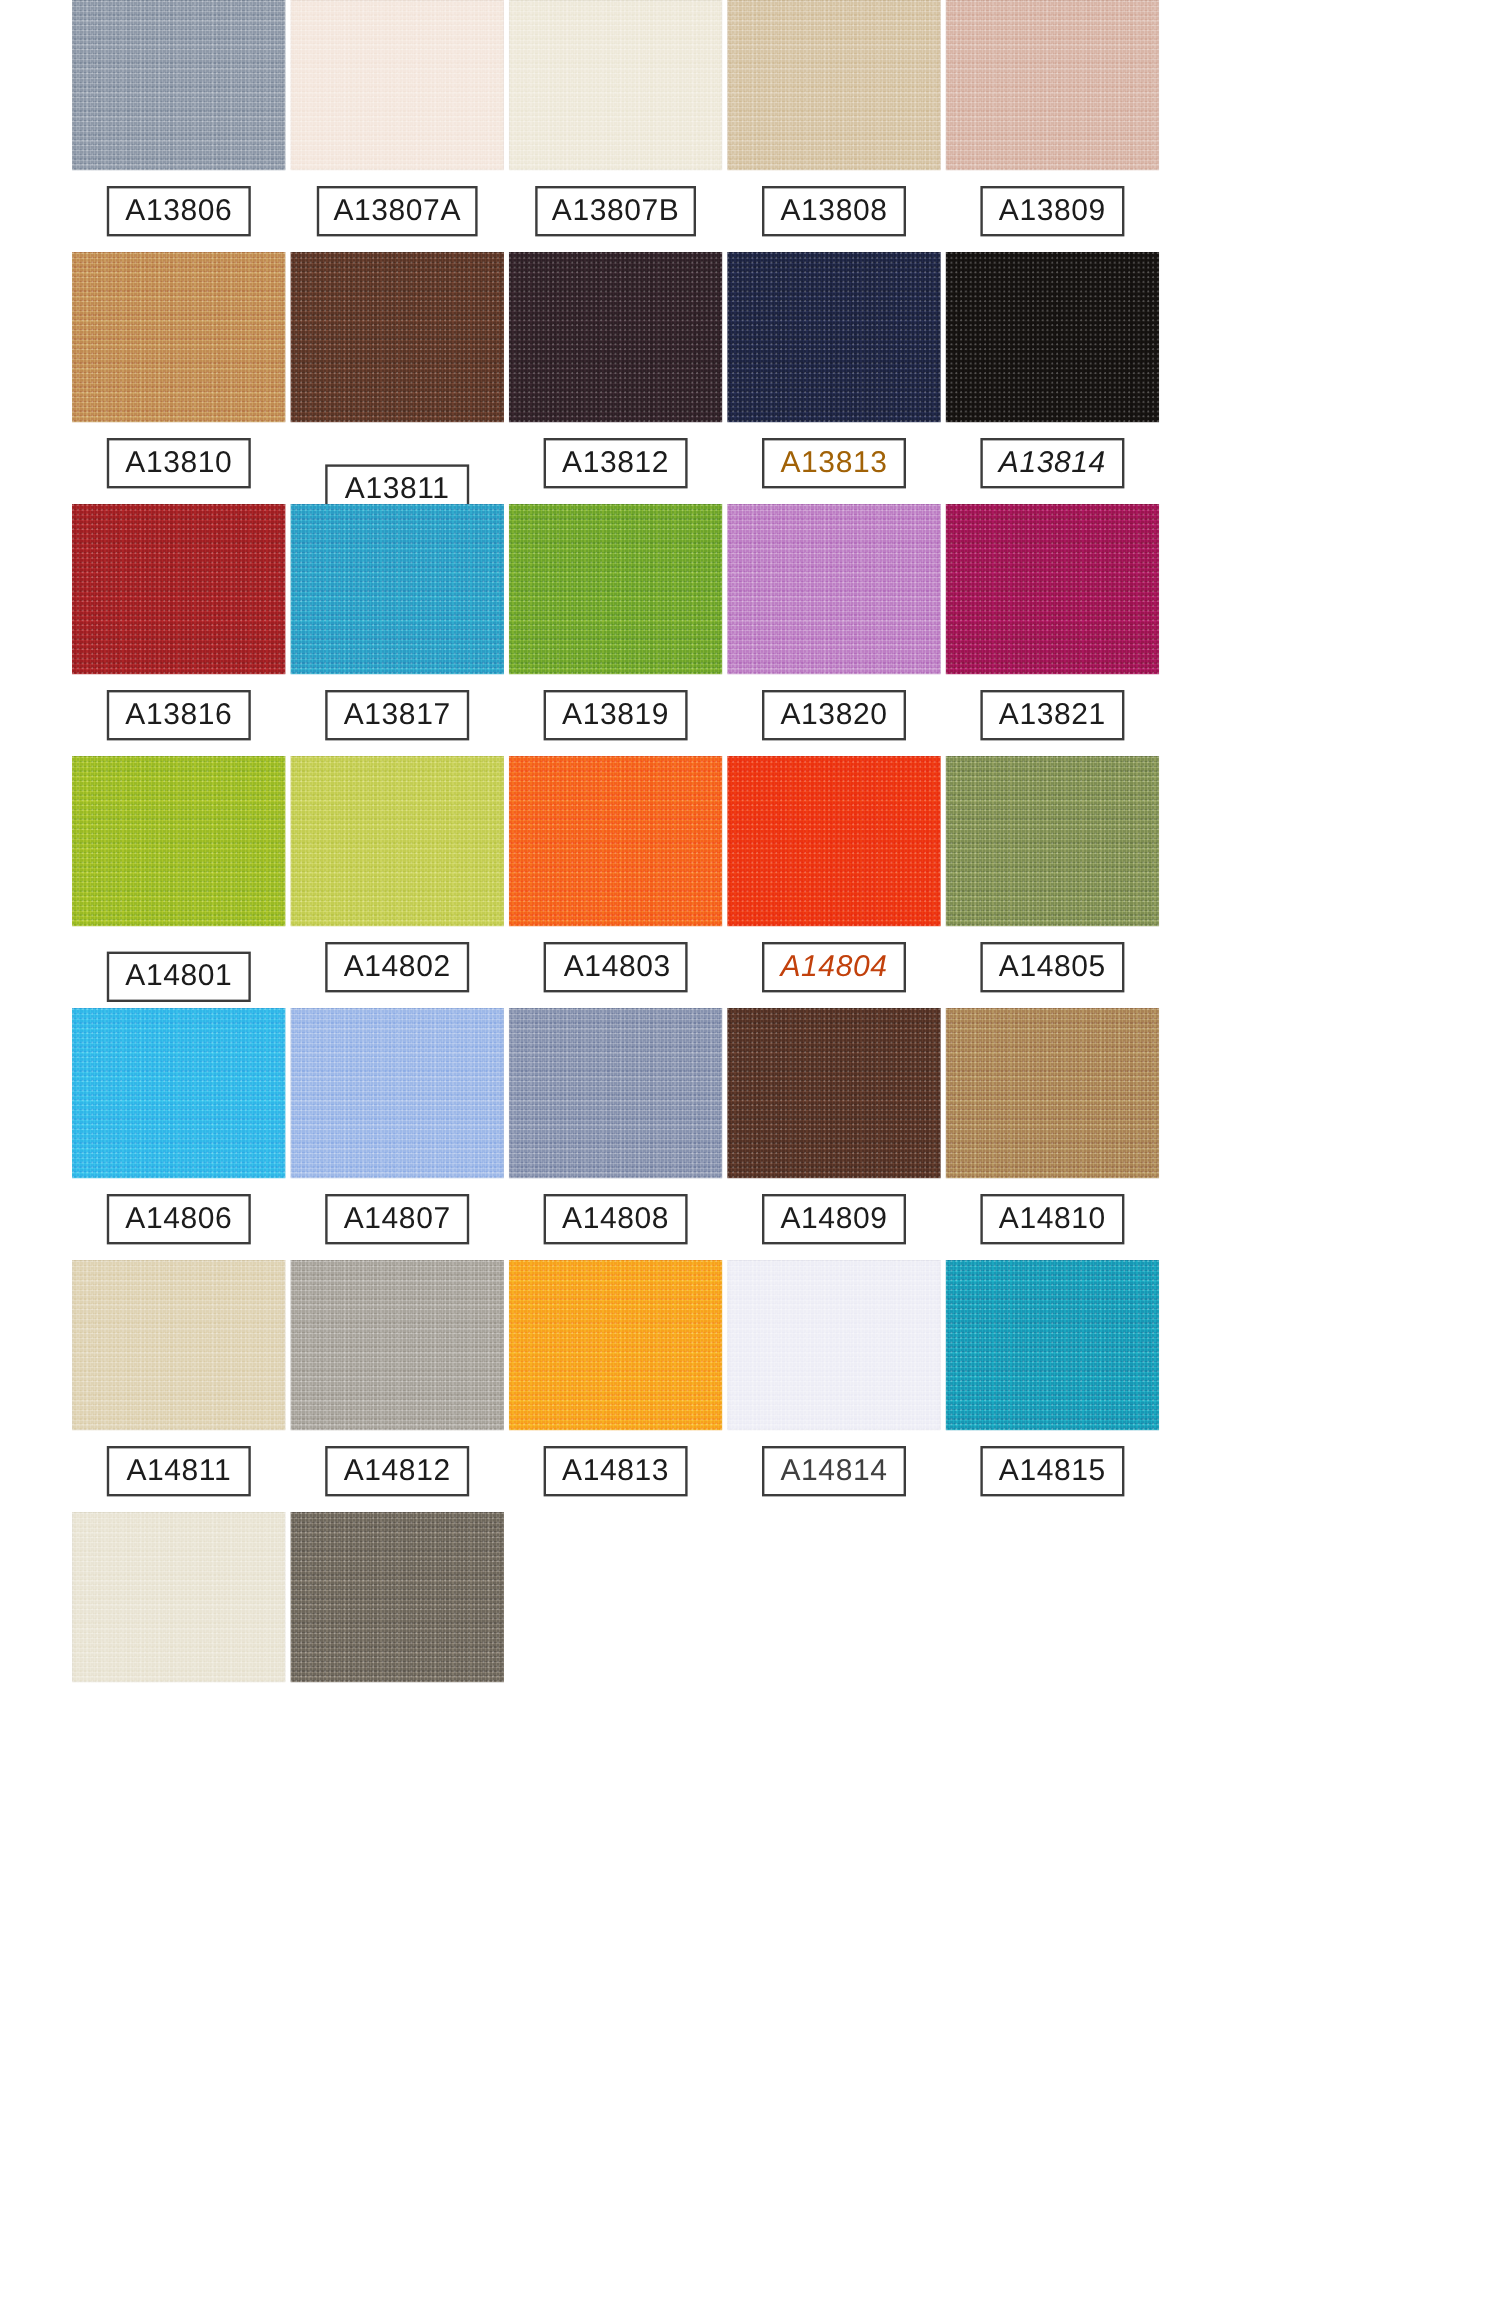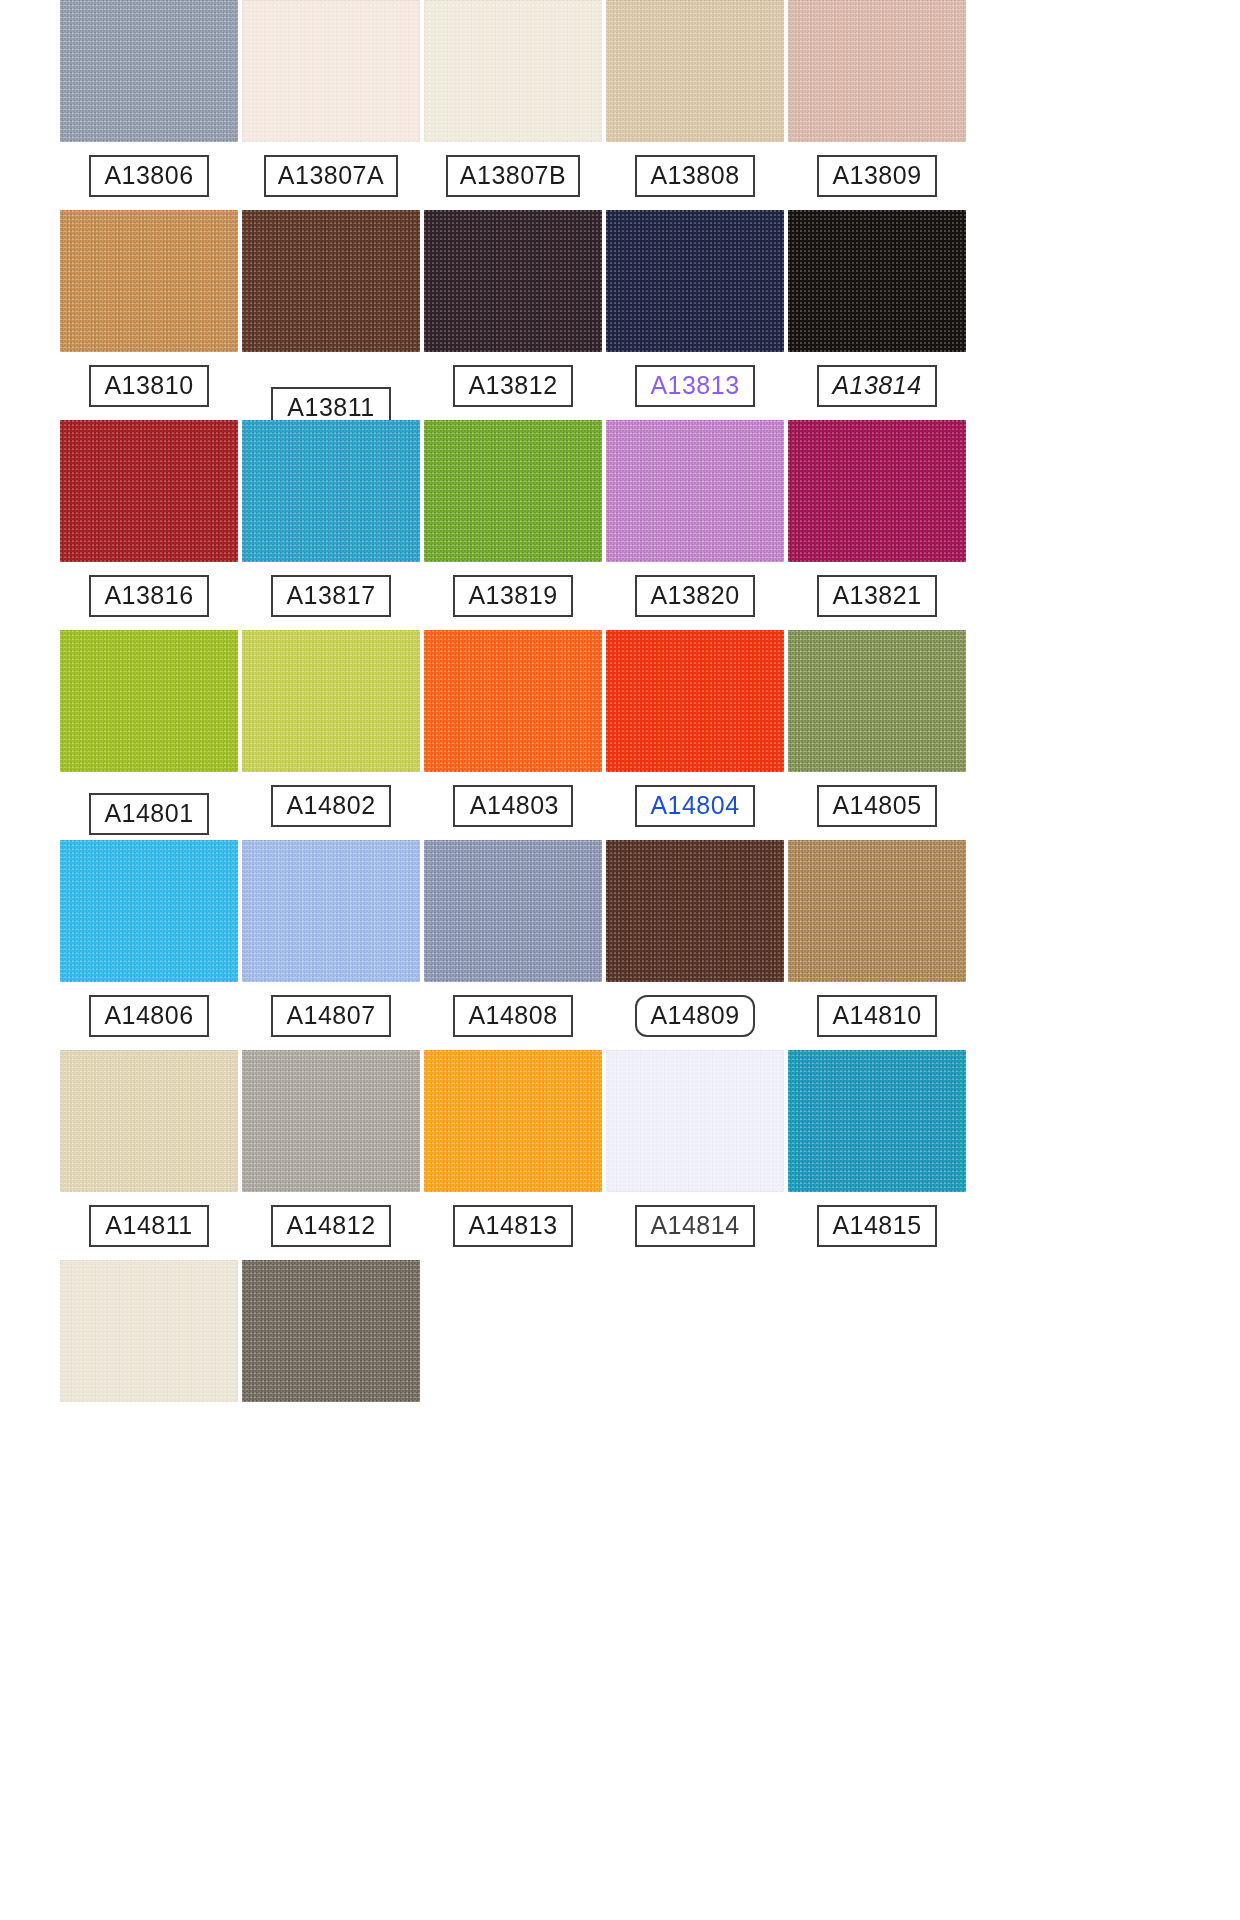--- a/index.html
+++ b/index.html
@@ -184,21 +184,21 @@
         <div class="label-cell">
           <div class="code-box" style="border-color: rgb(60, 60, 60); color: rgb(28, 28, 28);">A13810</div>
         </div>
         <div class="label-cell">
           <div class="code-box" style="border-color: rgb(60, 60, 60); color: rgb(28, 28, 28); margin-top: 44px;">A13811</div>
         </div>
         <div class="label-cell">
           <div class="code-box" style="border-color: rgb(60, 60, 60); color: rgb(28, 28, 28);">A13812</div>
         </div>
         <div class="label-cell">
-          <div class="code-box" style="border-color: rgb(60, 60, 60); color: #8b5cf6;">A13813</div>
+          <div class="code-box" style="border-color: rgb(60, 60, 60); color: #a16207;">A13813</div>
         </div>
         <div class="label-cell">
           <div class="code-box" style="border-color: rgb(60, 60, 60); color: rgb(28, 28, 28); font-style: italic;">A13814</div>
         </div>
       </div>
     </div>
     <div class="swatch-row">
       <div class="swatch-strip">
         <div class="swatch-cell">
           <div class="swatch-chip" style="background-color: rgb(158, 31, 34);"></div>
@@ -256,21 +256,21 @@
         <div class="label-cell">
           <div class="code-box" style="border-color: rgb(60, 60, 60); color: rgb(28, 28, 28); margin-top: 16px;">A14801</div>
         </div>
         <div class="label-cell">
           <div class="code-box" style="border-color: rgb(60, 60, 60); color: rgb(28, 28, 28);">A14802</div>
         </div>
         <div class="label-cell">
           <div class="code-box" style="border-color: rgb(60, 60, 60); color: rgb(28, 28, 28); text-align: right;">A14803</div>
         </div>
         <div class="label-cell">
-          <div class="code-box" style="border-color: rgb(60, 60, 60); color: #1d4ed8;">A14804</div>
+          <div class="code-box" style="border-color: rgb(60, 60, 60); color: #c2410c; font-style: italic;">A14804</div>
         </div>
         <div class="label-cell">
           <div class="code-box" style="border-color: rgb(60, 60, 60); color: rgb(28, 28, 28);">A14805</div>
         </div>
       </div>
     </div>
     <div class="swatch-row">
       <div class="swatch-strip">
         <div class="swatch-cell">
           <div class="swatch-chip" style="background-color: rgb(49, 182, 232);"></div>
@@ -292,21 +292,21 @@
         <div class="label-cell">
           <div class="code-box" style="border-color: rgb(60, 60, 60); color: rgb(28, 28, 28);">A14806</div>
         </div>
         <div class="label-cell">
           <div class="code-box" style="border-color: rgb(60, 60, 60); color: rgb(28, 28, 28);">A14807</div>
         </div>
         <div class="label-cell">
           <div class="code-box" style="border-color: rgb(60, 60, 60); color: rgb(28, 28, 28);">A14808</div>
         </div>
         <div class="label-cell">
-          <div class="code-box" style="border-color: rgb(60, 60, 60); color: rgb(28, 28, 28); border-radius: 12px;">A14809</div>
+          <div class="code-box" style="border-color: rgb(60, 60, 60); color: rgb(28, 28, 28);">A14809</div>
         </div>
         <div class="label-cell">
           <div class="code-box" style="border-color: rgb(60, 60, 60); color: rgb(28, 28, 28);">A14810</div>
         </div>
       </div>
     </div>
     <div class="swatch-row">
       <div class="swatch-strip">
         <div class="swatch-cell">
           <div class="swatch-chip" style="background-color: rgb(223, 211, 180);"></div>

